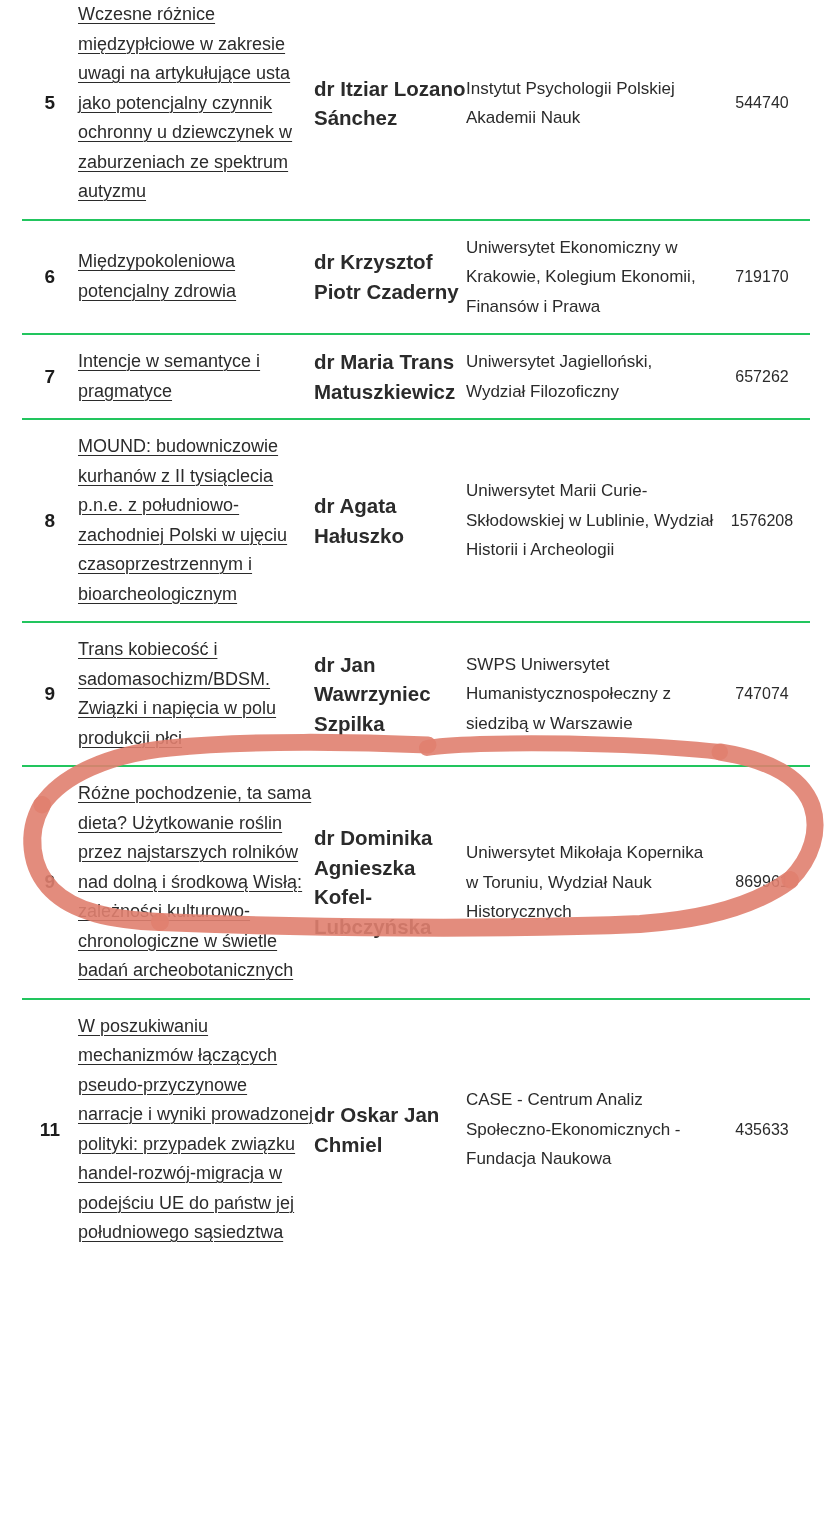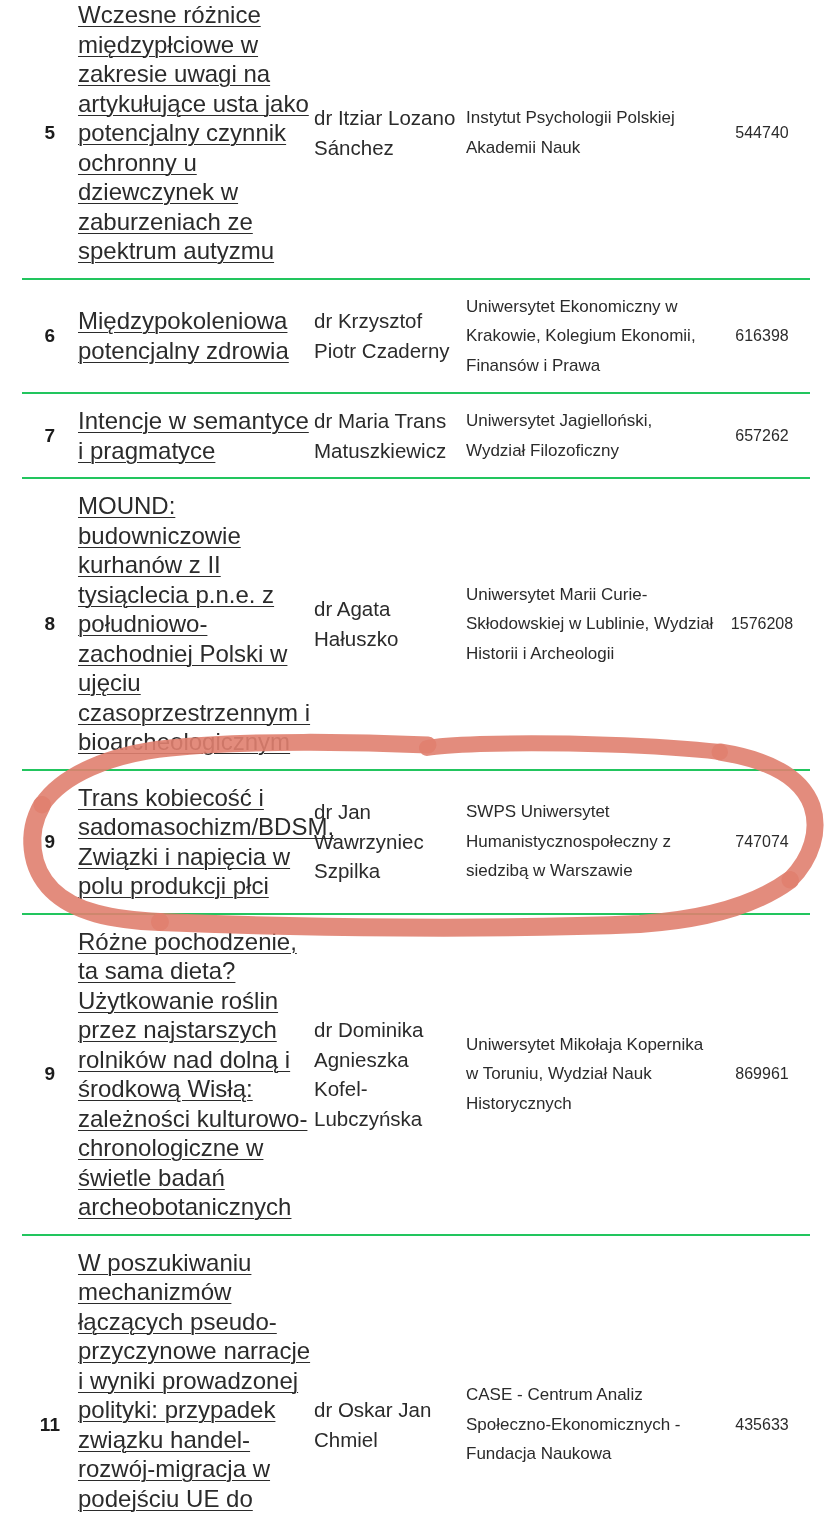--- a/index.html
+++ b/index.html
@@ -50,35 +50,36 @@
     text-align: center;
     color: #1c1c1c;
     letter-spacing: 0.2px;
   }
 
   .cell-title {
     padding-right: 18px;
   }
 
   .title-link {
-    font-size: 24px;
+    font-size: 18px;
     line-height: 29.5px;
     color: #2b2b2b;
     text-decoration: underline;
     text-decoration-thickness: 1px;
     text-underline-offset: 2.5px;
     cursor: pointer;
     display: inline;
   }
 
   .cell-author {
     font-size: 20.5px;
     line-height: 29.5px;
     color: #2b2b2b;
     padding-right: 14px;
+    font-weight: bold;
   }
 
   .cell-inst {
     font-size: 17px;
     line-height: 29.5px;
     color: #2b2b2b;
     padding-right: 14px;
   }
 
   .cell-id {
@@ -135,21 +136,21 @@
       <td class="cell-author">dr Itziar Lozano Sánchez</td>
       <td class="cell-inst">Instytut Psychologii Polskiej Akademii Nauk</td>
       <td class="cell-id">544740</td>
     </tr>
 
     <tr>
       <td class="cell-index">6</td>
       <td class="cell-title"><span class="title-link">Międzypokoleniowa potencjalny zdrowia</span></td>
       <td class="cell-author">dr Krzysztof Piotr Czaderny</td>
       <td class="cell-inst">Uniwersytet Ekonomiczny w Krakowie, Kolegium Ekonomii, Finansów i Prawa</td>
-      <td class="cell-id">616398</td>
+      <td class="cell-id">719170</td>
     </tr>
 
     <tr>
       <td class="cell-index">7</td>
       <td class="cell-title"><span class="title-link">Intencje w semantyce i pragmatyce</span></td>
       <td class="cell-author">dr Maria Trans Matuszkiewicz</td>
       <td class="cell-inst">Uniwersytet Jagielloński, Wydział Filozoficzny</td>
       <td class="cell-id">657262</td>
     </tr>
 

